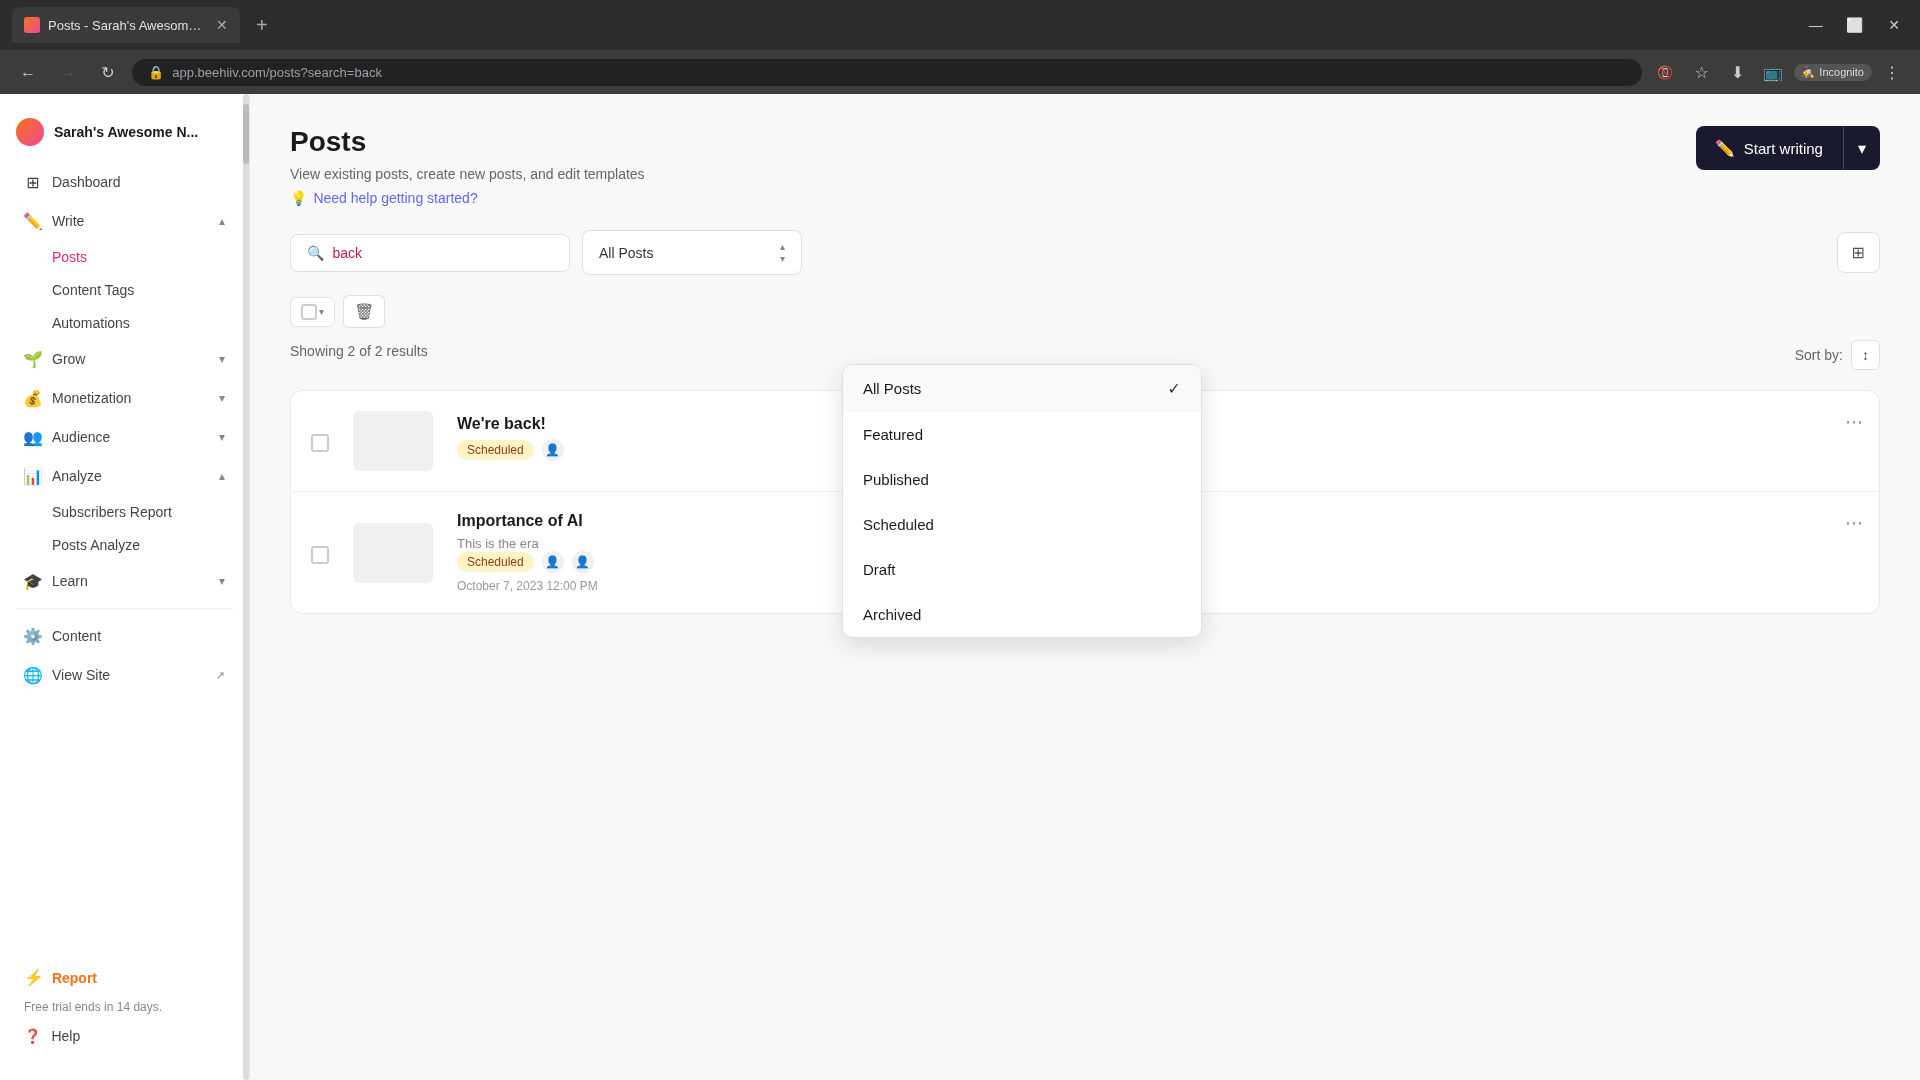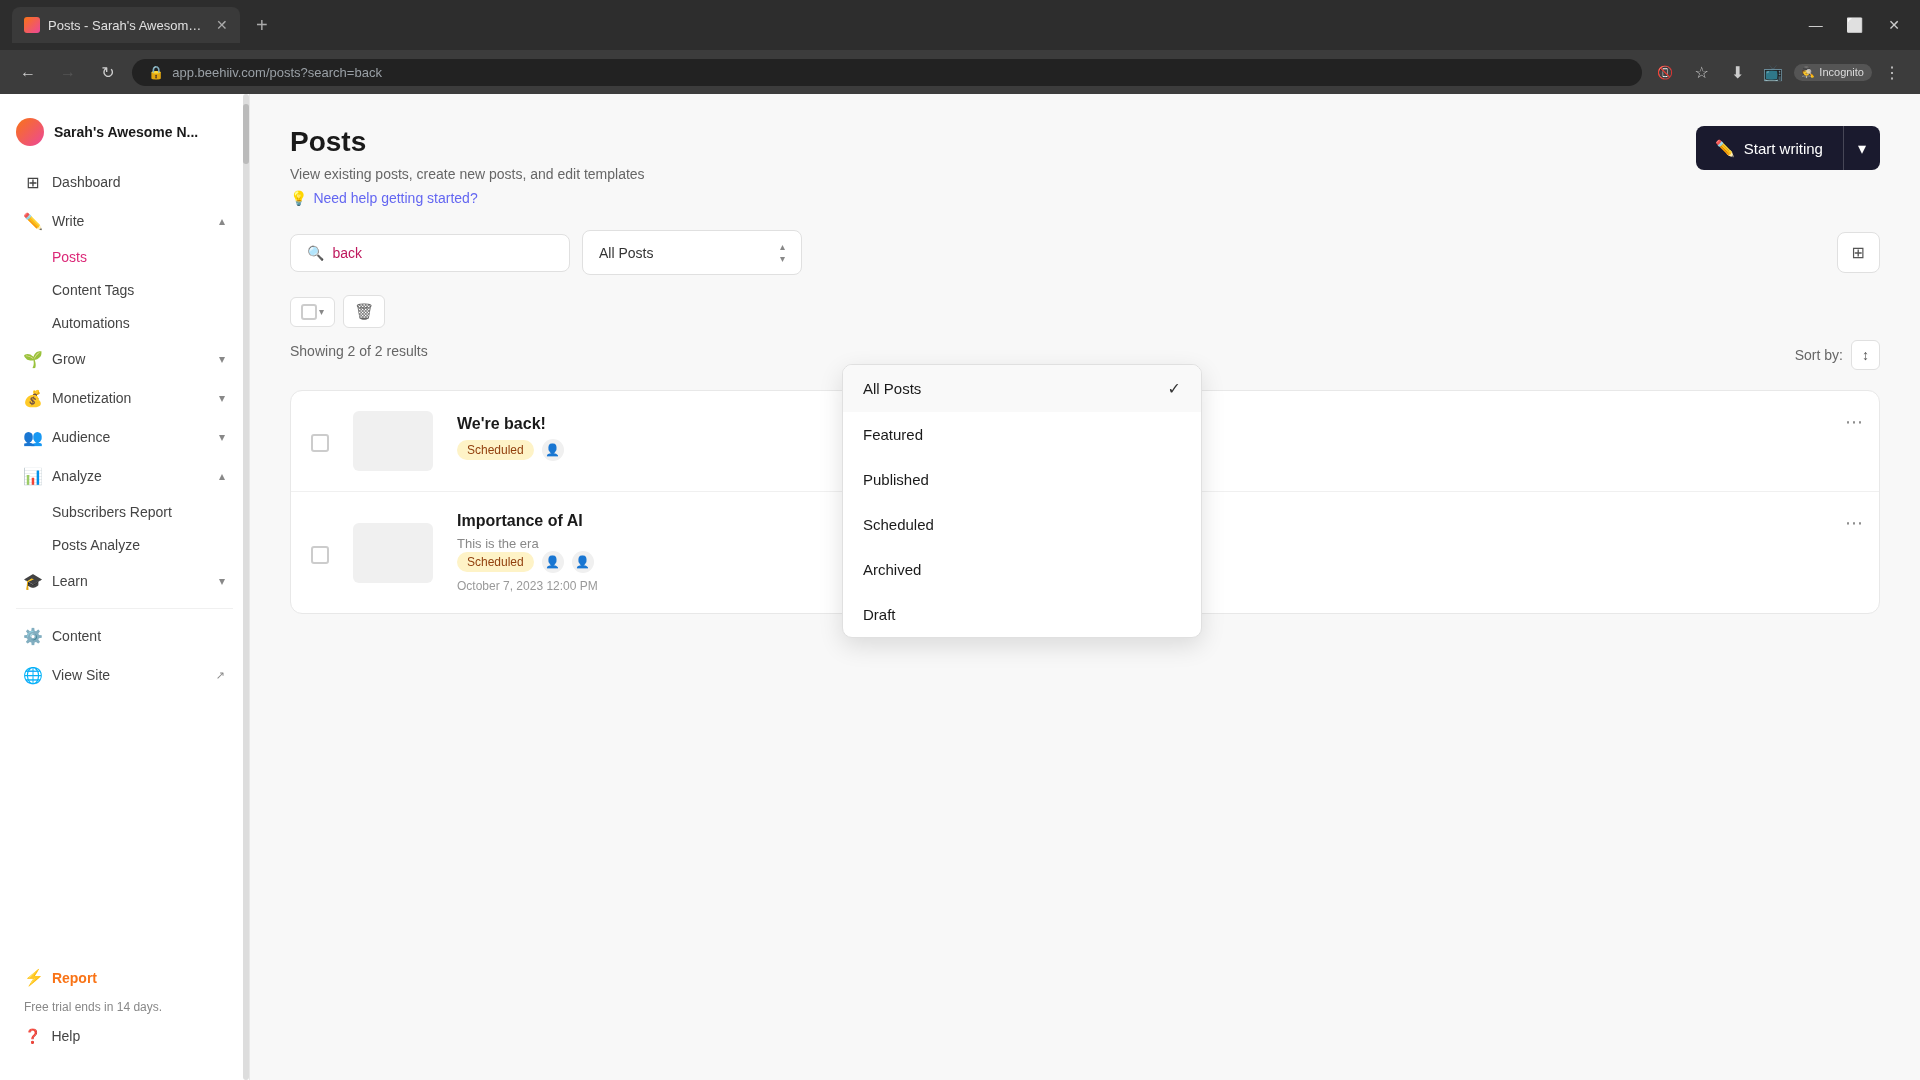--- a/index.html
+++ b/index.html
@@ -338,21 +338,21 @@
       <div class="dropdown-item">
         <span>Featured</span>
       </div>
       <div class="dropdown-item">
         <span>Published</span>
       </div>
       <div class="dropdown-item">
         <span>Scheduled</span>
       </div>
       <div class="dropdown-item">
+        <span>Draft</span>
+      </div>
+      <div class="dropdown-item">
         <span>Archived</span>
       </div>
-      <div class="dropdown-item">
-        <span>Draft</span>
-      </div>
     </div>
 
   </div>
 </div>
 
 </body></html>

